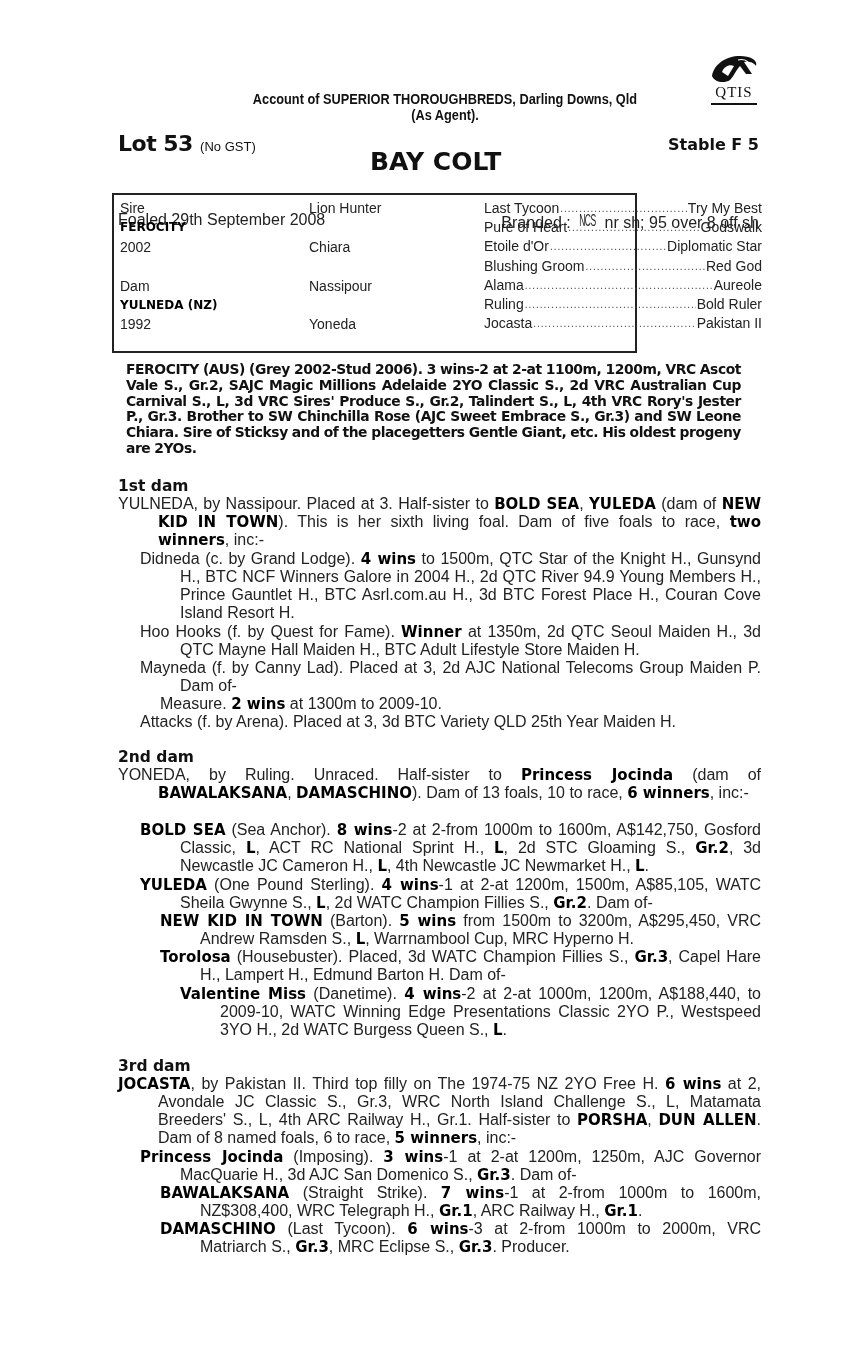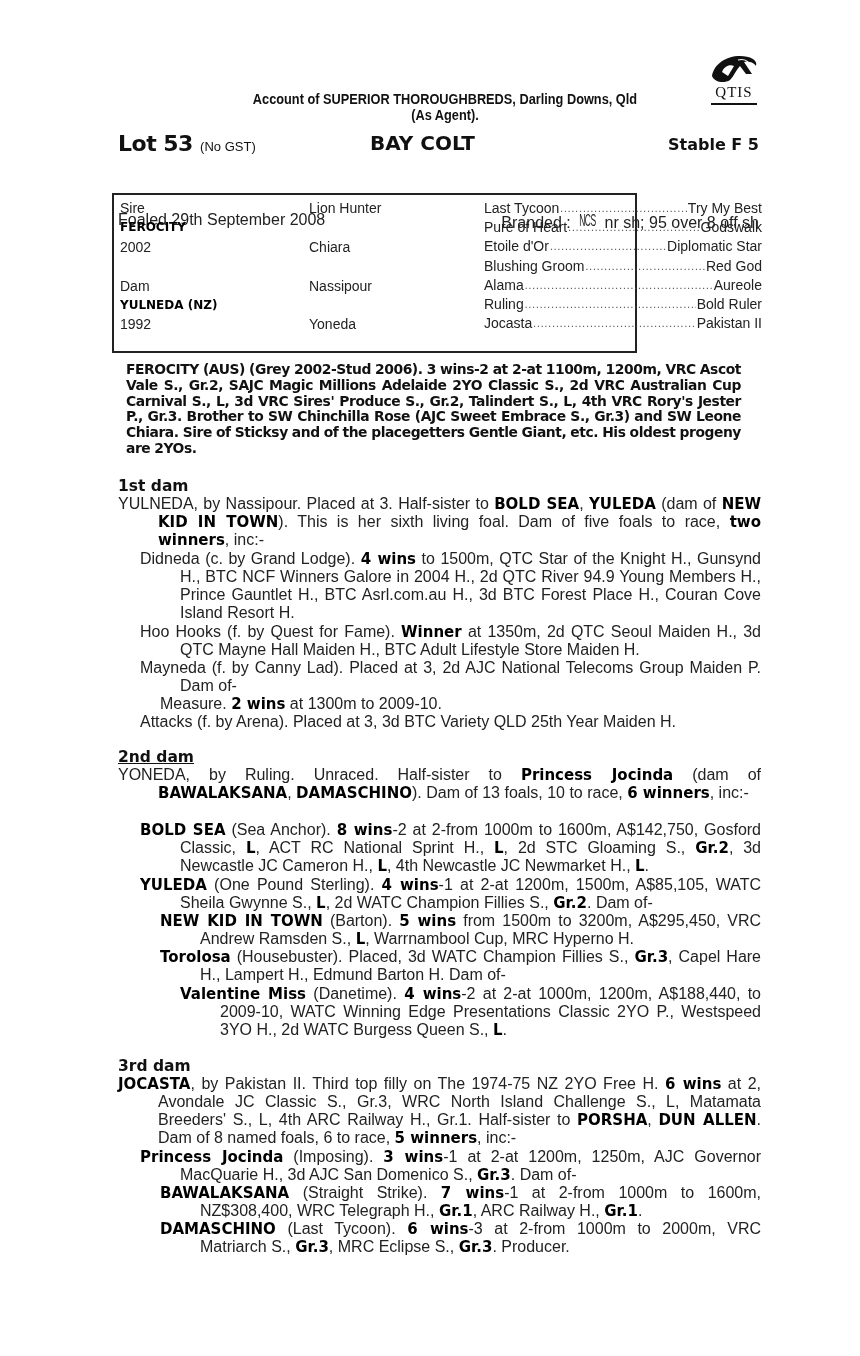--- a/index.html
+++ b/index.html
@@ -5,21 +5,21 @@
   html, body { margin:0; padding:0; background:#ffffff; }
   body { width:860px; height:1356px; position:relative; color:#111; font-family:"Liberation Sans", sans-serif; overflow:hidden; }
   .logo { position:absolute; left:708px; top:52px; width:52px; height:60px; }
   .logo svg { display:block; }
   .logo-text { font-family:"Liberation Serif", serif; font-size:15px; letter-spacing:1px; text-align:center; width:52px; margin-top:-2px; }
   .logo-bar { width:46px; height:2px; background:#111; margin:2px auto 0; }
   .account { position:absolute; left:180px; top:91px; width:530px; text-align:center; font-family:"Liberation Sans", sans-serif; font-weight:bold; font-size:14.5px; line-height:16px; transform:scaleX(0.88); transform-origin:center; }
   .lotrow { position:absolute; left:118px; top:131px; width:643px; height:26px; }
   .lot { position:absolute; left:0; top:0; font-weight:bold; font-size:22px; font-family:"DejaVu Sans", sans-serif; letter-spacing:-0.5px; }
   .lot small { font-weight:normal; font-size:13px; font-family:Liberation Sans, sans-serif; letter-spacing:0; }
-  .colt { position:absolute; left:252px; top:0; font-weight:bold; font-size:20px; font-family:"DejaVu Sans", sans-serif; }
+  .colt { position:absolute; left:252px; top:16px; font-weight:bold; font-size:25px; font-family:"DejaVu Sans", sans-serif; }
   .stable { position:absolute; right:2px; top:4px; font-weight:bold; font-size:16px; font-family:"DejaVu Sans", sans-serif; }
   .foaledrow { position:absolute; left:118px; top:165px; width:643px; font-size:16px; color:#222;margin-top:46px; }
   .foaledrow .right { position:absolute; right:2px; top:0; }
   .brand { display:inline-block; font-size:17px; transform:scaleX(0.5); transform-origin:center; margin:0 -4px; vertical-align:2px; letter-spacing:-1px; }
   .pedigree { position:absolute; left:112px; top:193px; width:525px; height:160px; border:2px solid #222; box-sizing:border-box; font-size:14px; color:#222; }
   .ped-col { position:absolute; top:4px; }
   .ped-col div { height:19.4px; line-height:19.4px; white-space:nowrap; }
   .ped-bold { font-weight:bold; font-family:"DejaVu Sans", sans-serif; font-size:12px; color:#000; }
   .gp { position:absolute; left:370px; top:4px; width:278px; }
   .gp div { height:19.2px; line-height:19.2px; display:flex; font-size:14px; }
@@ -128,21 +128,21 @@
 
 <div class="sec-title" style="top:477px;">1st dam</div>
 <div class="entry hang" style="left:118px; top:495px; width:643px; padding-left:40px; box-sizing:border-box;"><span>YULNEDA, by Nassipour. Placed at 3. Half-sister to </span><b>BOLD SEA</b><span>, </span><b>YULEDA</b><span> (dam of </span><b>NEW KID IN TOWN</b><span>). This is her sixth living foal. Dam of five foals to race, </span><b>two winners</b><span>, inc:-</span></div>
 
 <div class="entry hang" style="left:140px; top:550px; width:621px; padding-left:40px; box-sizing:border-box;"><span>Didneda (c. by Grand Lodge). </span><b>4 wins</b><span> to 1500m, QTC Star of the Knight H., Gunsynd H., BTC NCF Winners Galore in 2004 H., 2d QTC River 94.9 Young Members H., Prince Gauntlet H., BTC Asrl.com.au H., 3d BTC Forest Place H., Couran Cove Island Resort H.</span></div>
 <div class="entry hang" style="left:140px; top:623px; width:621px; padding-left:40px; box-sizing:border-box;"><span>Hoo Hooks (f. by Quest for Fame). </span><b>Winner</b><span> at 1350m, 2d QTC Seoul Maiden H., 3d QTC Mayne Hall Maiden H., BTC Adult Lifestyle Store Maiden H.</span></div>
 <div class="entry hang" style="left:140px; top:659px; width:621px; padding-left:40px; box-sizing:border-box;"><span>Mayneda (f. by Canny Lad). Placed at 3, 2d AJC National Telecoms Group Maiden P. Dam of-</span></div>
 <div class="entry" style="left:160px; top:695px; width:600px;"><span>Measure. </span><b>2 wins</b><span> at 1300m to 2009-10.</span></div>
 <div class="entry" style="left:140px; top:713px; width:621px;"><span>Attacks (f. by Arena). Placed at 3, 3d BTC Variety QLD 25th Year Maiden H.</span></div>
 
-<div class="sec-title" style="top:748px;text-decoration:underline;">2nd dam</div>
+<div class="sec-title" style="top:748px;">2nd dam</div>
 <div class="entry hang" style="left:118px; top:766px; width:643px; padding-left:40px; box-sizing:border-box;"><span>YONEDA, by Ruling. Unraced. Half-sister to </span><b>Princess Jocinda</b><span> (dam of </span><b>BAWALAKSANA</b><span>, </span><b>DAMASCHINO</b><span>). Dam of 13 foals, 10 to race, </span><b>6 winners</b><span>, inc:-</span></div>
 
 <div class="entry hang" style="left:140px; top:821px; width:621px; padding-left:40px; box-sizing:border-box;"><b>BOLD SEA</b><span> (Sea Anchor). </span><b>8 wins</b><span>-2 at 2-from 1000m to 1600m, A$142,750, Gosford Classic, </span><b>L</b><span>, ACT RC National Sprint H., </span><b>L</b><span>, 2d STC Gloaming S., </span><b>Gr.2</b><span>, 3d Newcastle JC Cameron H., </span><b>L</b><span>, 4th Newcastle JC Newmarket H., </span><b>L</b><span>.</span></div>
 <div class="entry hang" style="left:140px; top:876px; width:621px; padding-left:40px; box-sizing:border-box;"><b>YULEDA</b><span> (One Pound Sterling). </span><b>4 wins</b><span>-1 at 2-at 1200m, 1500m, A$85,105, WATC Sheila Gwynne S., </span><b>L</b><span>, 2d WATC Champion Fillies S., </span><b>Gr.2</b><span>. Dam of-</span></div>
 <div class="entry hang" style="left:160px; top:912px; width:601px; padding-left:40px; box-sizing:border-box;"><b>NEW KID IN TOWN</b><span> (Barton). </span><b>5 wins</b><span> from 1500m to 3200m, A$295,450, VRC Andrew Ramsden S., </span><b>L</b><span>, Warrnambool Cup, MRC Hyperno H.</span></div>
 <div class="entry hang" style="left:160px; top:948px; width:601px; padding-left:40px; box-sizing:border-box;"><b>Torolosa</b><span> (Housebuster). Placed, 3d WATC Champion Fillies S., </span><b>Gr.3</b><span>, Capel Hare H., Lampert H., Edmund Barton H. Dam of-</span></div>
 <div class="entry hang" style="left:180px; top:985px; width:581px; padding-left:40px; box-sizing:border-box;"><b>Valentine Miss</b><span> (Danetime). </span><b>4 wins</b><span>-2 at 2-at 1000m, 1200m, A$188,440, to 2009-10, WATC Winning Edge Presentations Classic 2YO P., Westspeed 3YO H., 2d WATC Burgess Queen S., </span><b>L</b><span>.</span></div>
 
 <div class="sec-title" style="top:1057px;">3rd dam</div>
 <div class="entry hang" style="left:118px; top:1075px; width:643px; padding-left:40px; box-sizing:border-box;"><b>JOCASTA</b><span>, by Pakistan II. Third top filly on The 1974-75 NZ 2YO Free H. </span><b>6 wins</b><span> at 2, Avondale JC Classic S., Gr.3, WRC North Island Challenge S., L, Matamata Breeders' S., L, 4th ARC Railway H., Gr.1. Half-sister to </span><b>PORSHA</b><span>, </span><b>DUN ALLEN</b><span>. Dam of 8 named foals, 6 to race, </span><b>5 winners</b><span>, inc:-</span></div>

